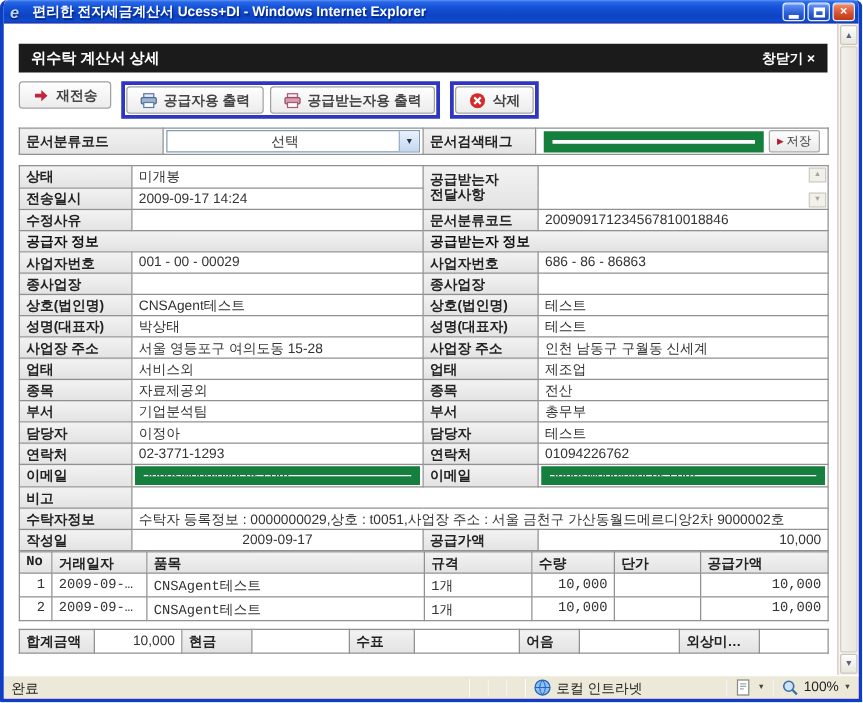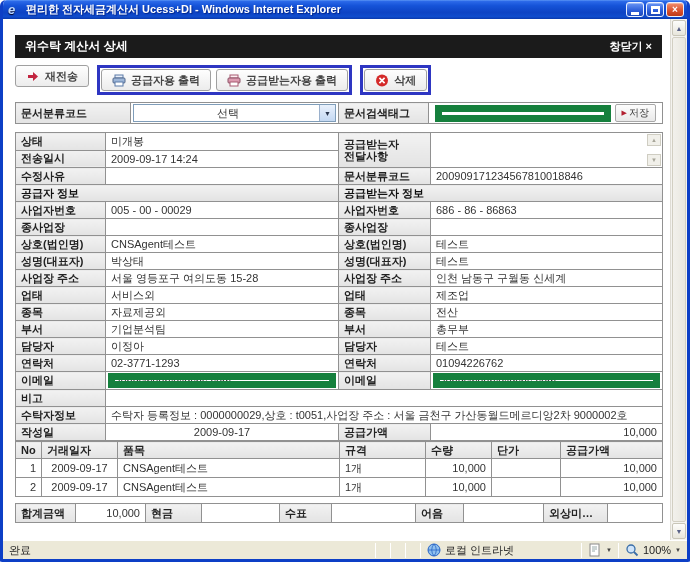--- a/index.html
+++ b/index.html
@@ -222,21 +222,21 @@
           <td></td>
           <td class="h">문서분류코드</td>
           <td>200909171234567810018846</td>
         </tr>
         <tr>
           <td class="sec" colspan="2">공급자 정보</td>
           <td class="sec" colspan="2">공급받는자 정보</td>
         </tr>
         <tr>
               <td class="h">사업자번호</td>
-              <td>005 - 00 - 00029</td>
+              <td>001 - 00 - 00029</td>
               <td class="h">사업자번호</td>
               <td>686 - 86 - 86863</td>
             </tr>
         <tr>
               <td class="h">종사업장</td>
               <td></td>
               <td class="h">종사업장</td>
               <td></td>
             </tr>
         <tr>
@@ -303,21 +303,21 @@
         </tr>
         <tr>
           <td class="h">작성일</td>
           <td class="ctr">2009-09-17</td>
           <td class="h">공급가액</td>
           <td class="num">10,000</td>
         </tr>
       </tbody>
         </table>
 
-      <table style="margin-top:0;">
+      <table style="margin-top:0;font-family:Liberation Mono, monospace;">
         <colgroup>
             <col style="width:26px">
             <col style="width:76px">
             <col style="width:222px">
             <col style="width:86px">
             <col style="width:66px">
             <col style="width:69px">
             <col style="width:102px">
           </colgroup>
         <tbody>

